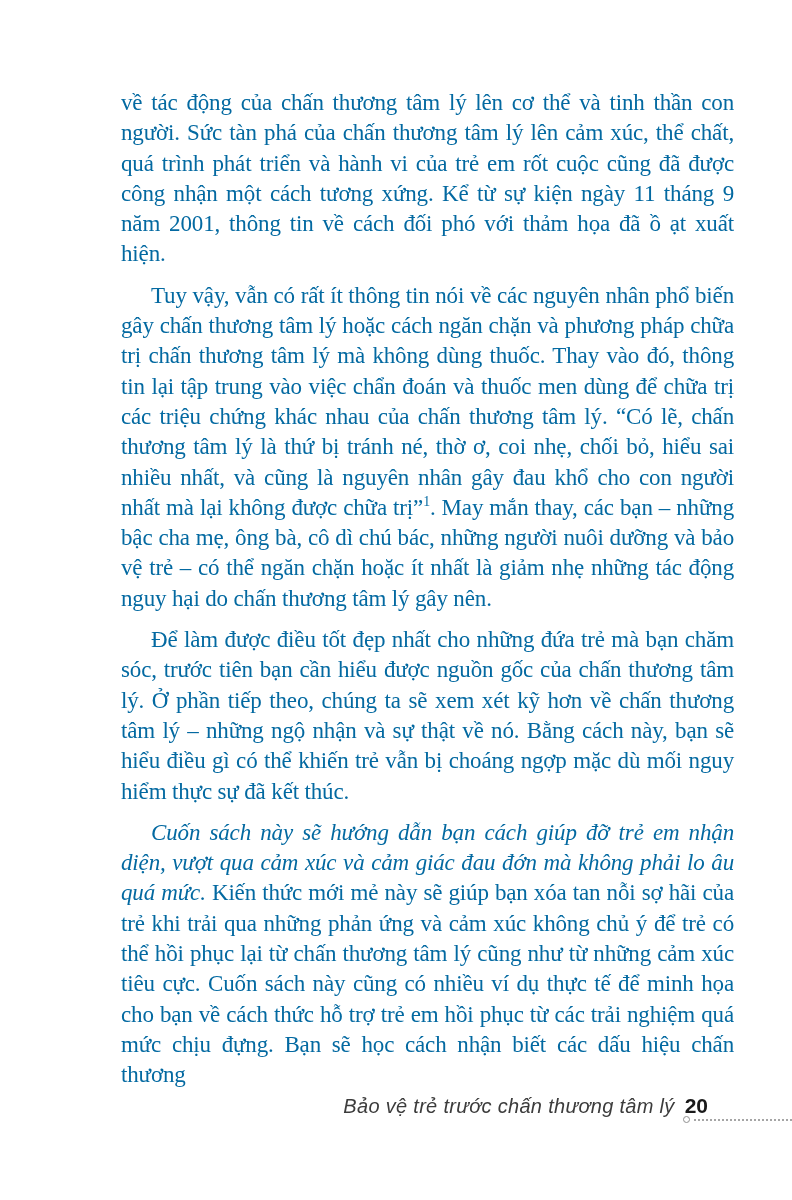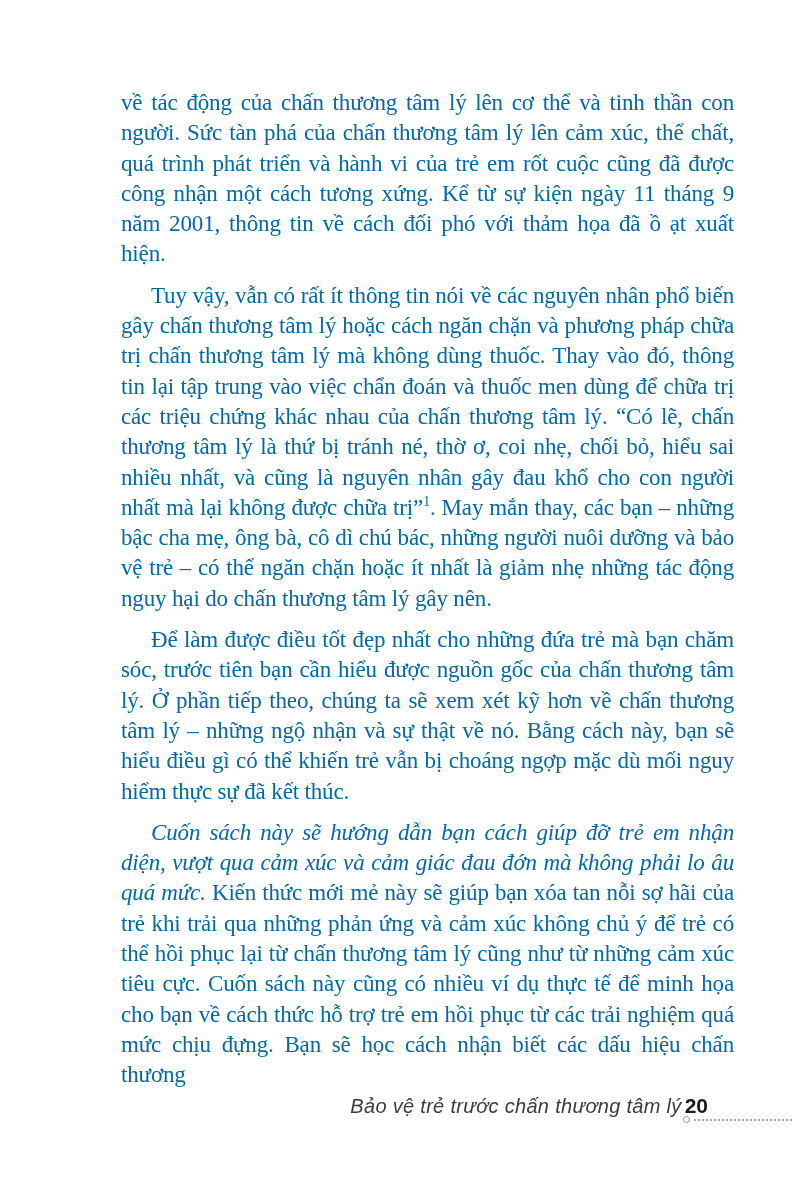--- a/index.html
+++ b/index.html
@@ -43,21 +43,21 @@
   }
   .para em {
     font-style: italic;
   }
   .footer {
     position: absolute;
     top: 1094px;
     right: 84px;
     display: flex;
     align-items: baseline;
-    gap: 3px;
+    gap: 10px;
     white-space: nowrap;
   }
   .running-title {
     font-family: "Liberation Sans", sans-serif;
     font-style: italic;
     font-size: 20px;
     letter-spacing: 0.3px;
     color: #3c3c3c;
   }
   .page-number {

